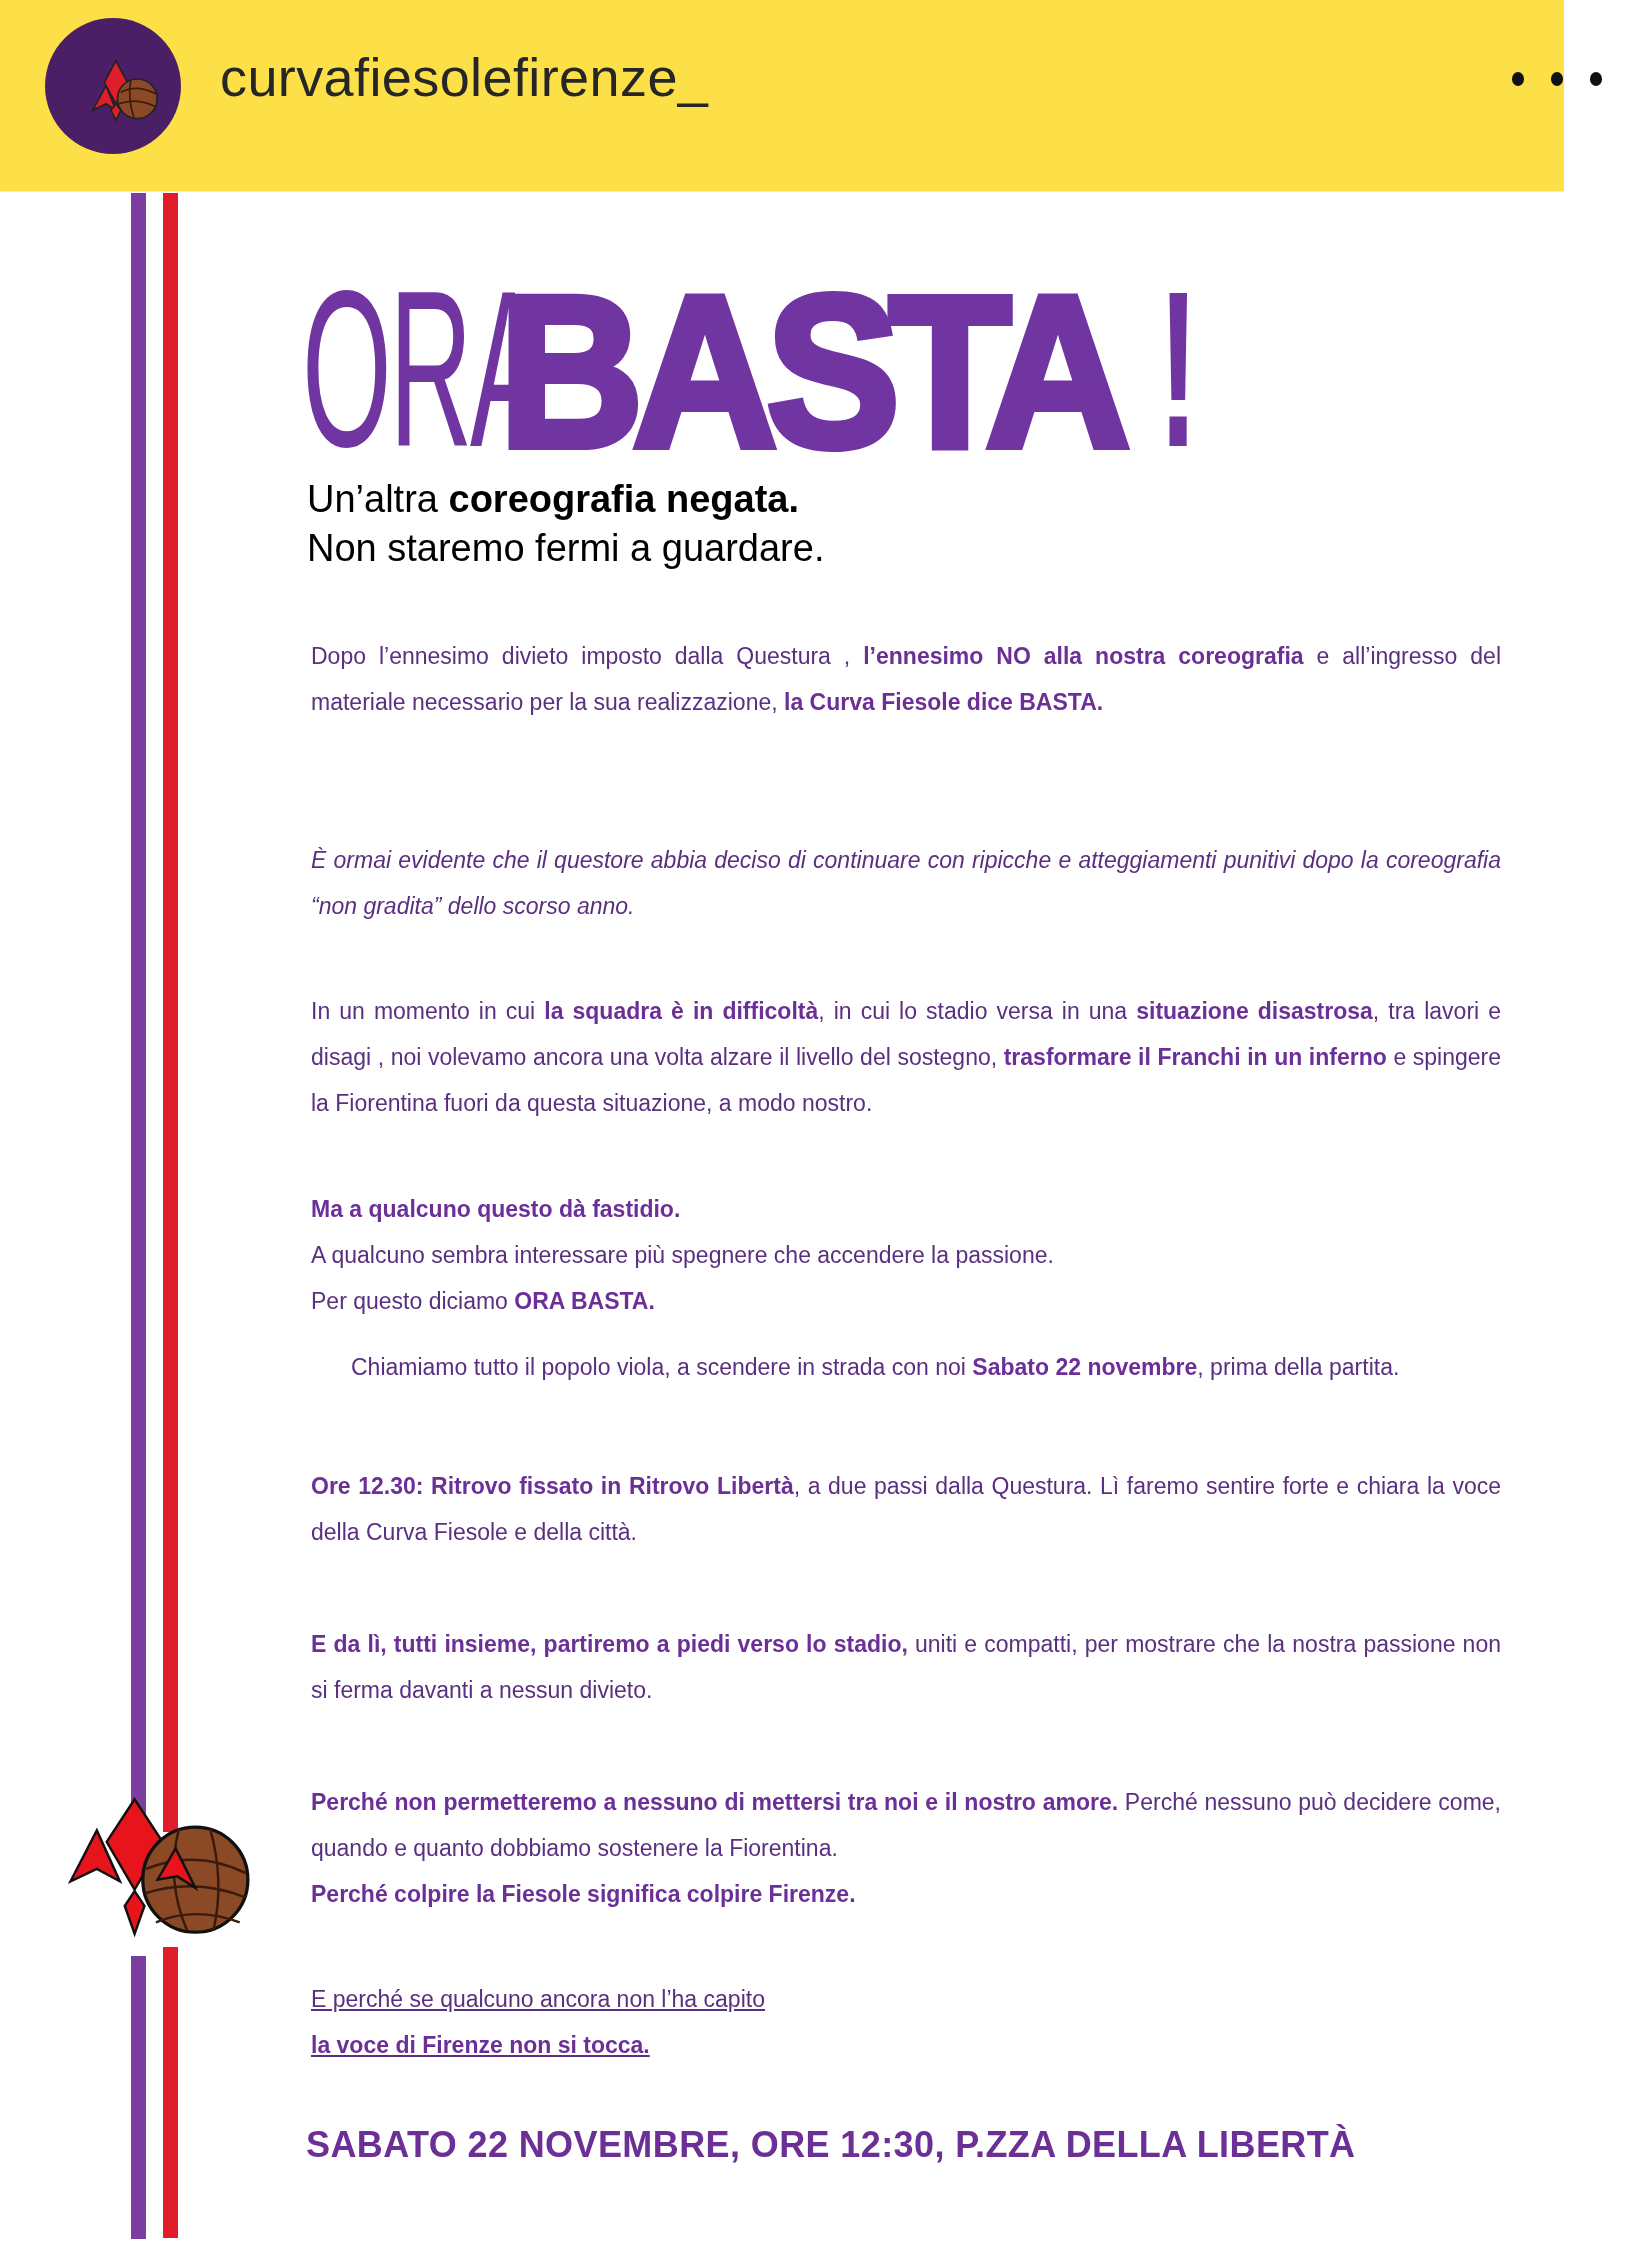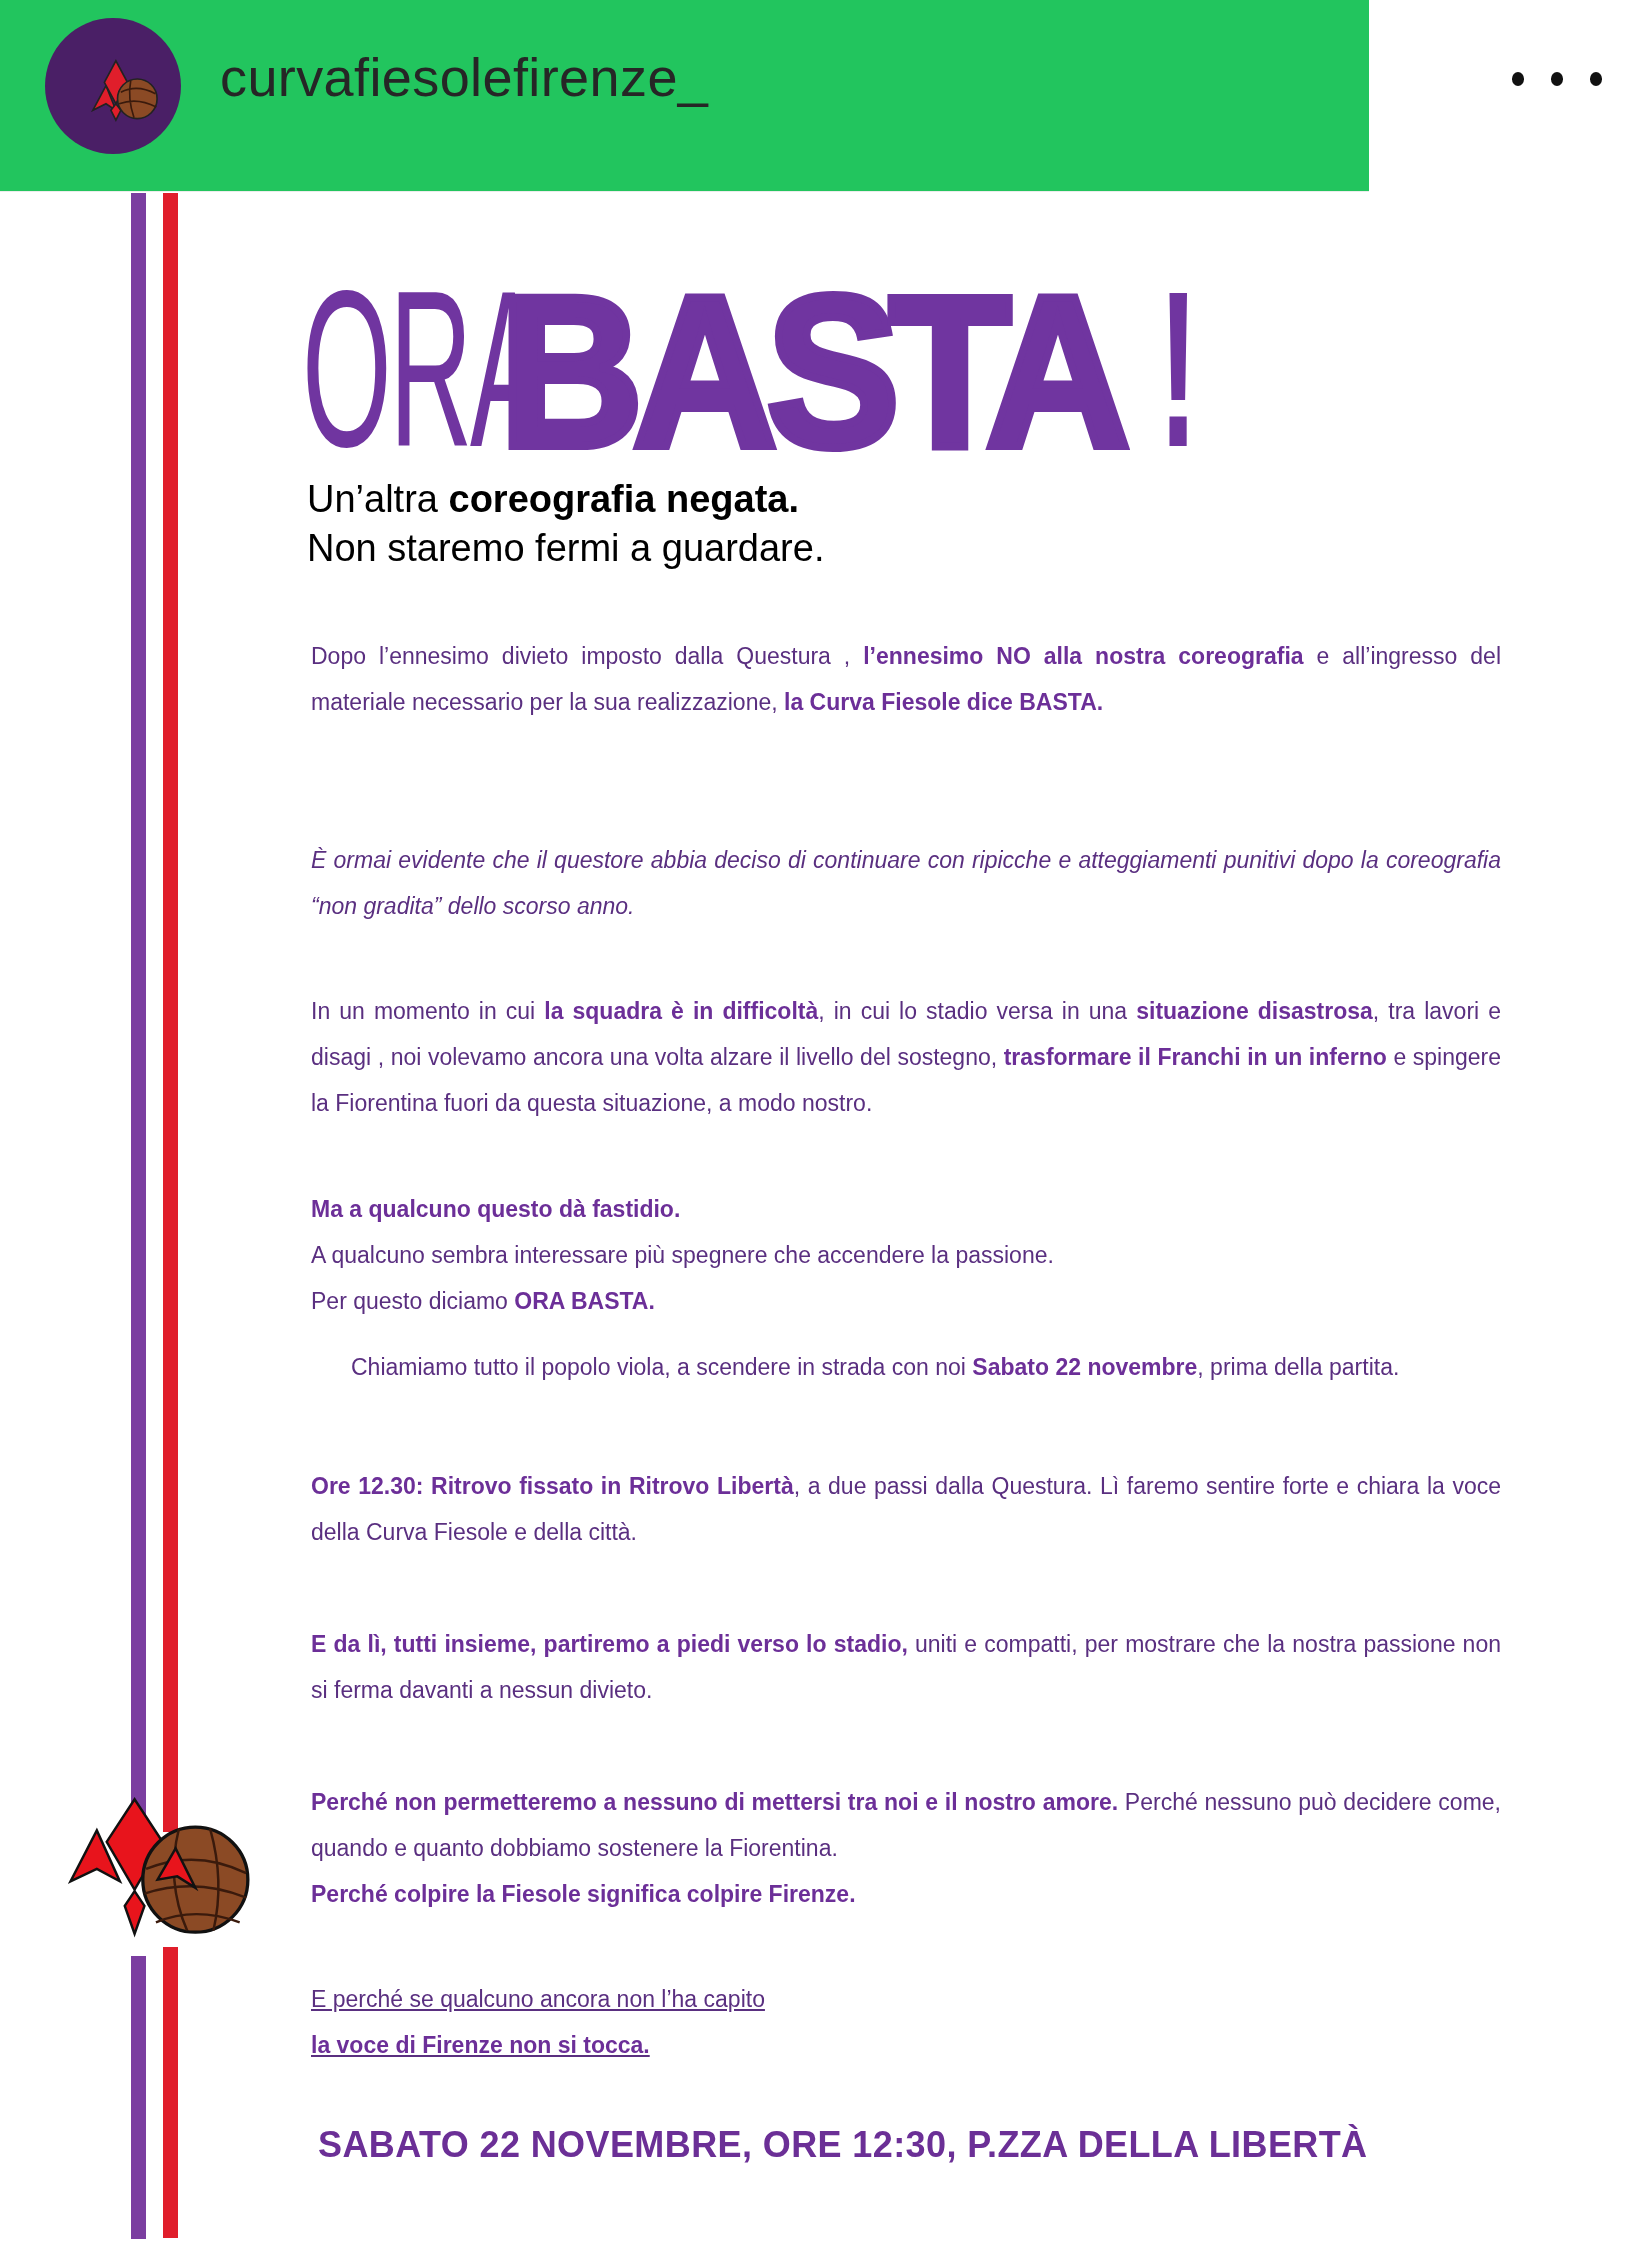--- a/index.html
+++ b/index.html
@@ -1,22 +1,22 @@
 <!DOCTYPE html>
 <html style="font-size:13px"><head>
 <meta charset="utf-8">
 <style>
   html, body { margin:0; padding:0; }
   body {
     width:1643px; height:2261px; background:#ffffff; position:relative; overflow:hidden;
     font-family:"Liberation Sans", sans-serif;
   }
   .header {
-    position:absolute; left:0; top:0; width:1369px; height:191px;
-    border-bottom:1.6px solid #ececec; background:#22c55e;
+    position:absolute; left:0; top:0; width:1564px; height:191px;
+    border-bottom:1.6px solid #ececec; background:#fde047;
   }
   .avatar {
     position:absolute; left:45px; top:18px; width:136px; height:136px; border-radius:50%;
     background:#4a1f66; overflow:hidden;
   }
   .avatar svg { position:absolute; left:0; top:0; }
   .username {
     position:absolute; left:220px; top:46px; font-size:54px; color:#262626;
     font-family:"Liberation Sans", sans-serif; letter-spacing:0.4px;
   }
@@ -62,21 +62,21 @@
 
   .body {
     position:absolute; left:311px; width:1190px; font-size:23px; line-height:46px;
     color:#5a2f80; text-align:justify;
     font-family:"Liberation Sans", sans-serif;
   }
   .body b { color:#6c2f98; font-weight:900; }
 
   .footer-line {
     position:absolute; left:306px; top:2124px; font-size:36px; font-weight:700; color:#6b2f96;
-    letter-spacing:0.4px; font-family:"Liberation Sans", sans-serif;margin-left:12px;
+    letter-spacing:0.4px; font-family:"Liberation Sans", sans-serif;
   }
 </style>
 </head>
 <body>
 
 <div class="header">
   <div class="avatar">
     <svg width="136" height="136" viewBox="0 0 165 165">
       <polygon points="58,112 74,82 86,112 74,104" fill="#e01e2b" stroke="#222" stroke-width="2"></polygon>
       <polygon points="72,78 86,52 100,78 86,104" fill="#e01e2b" stroke="#222" stroke-width="2"></polygon>

